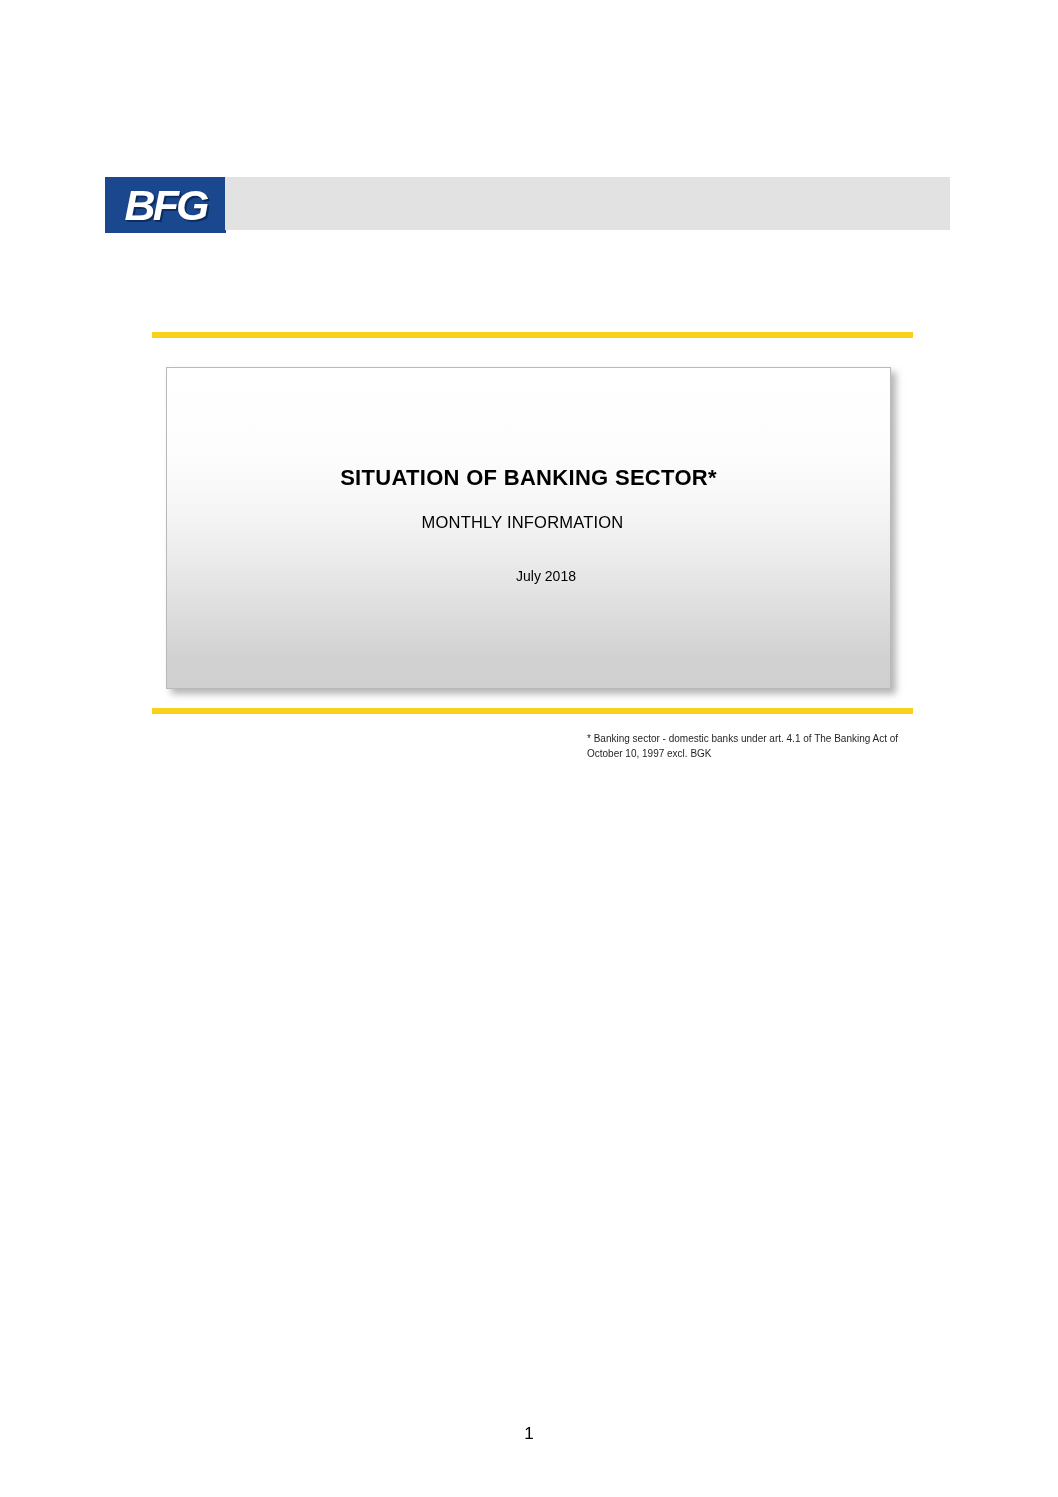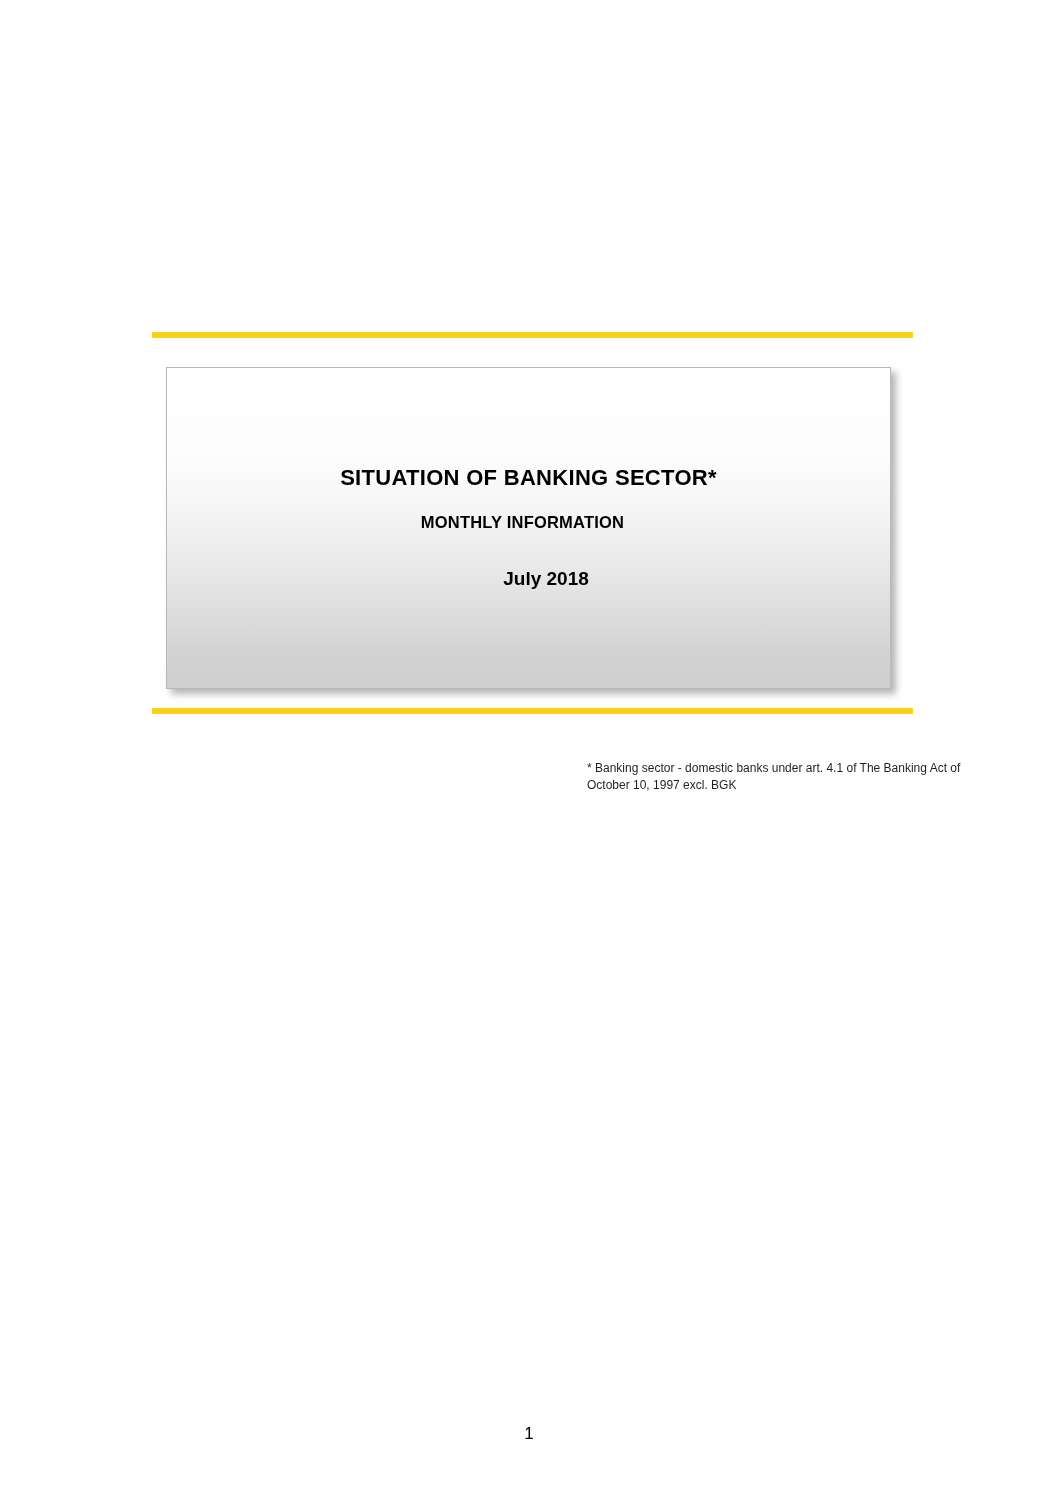--- a/index.html
+++ b/index.html
@@ -113,42 +113,42 @@
     letter-spacing: 0.3px;
     line-height: 1.1;
     color: #000000;
   }
   .title-sub {
     position: absolute;
     left: 0;
     right: 12px;
     top: 145px;
     font-size: 16.5px;
-    font-weight: bold;
+    font-weight: normal;
     letter-spacing: 0.2px;
     color: #000000;
   }
   .title-date {
     position: absolute;
     left: 0;
     right: 0;
     top: 200px;
-    font-size: 19px;
-    font-weight: bold;
+    font-size: 14px;
+    font-weight: normal;
     color: #000000;
     padding-left: 35px;
   }
 
   
   .footnote {
     position: absolute;
     left: 587px;
-    top: 760px;
+    top: 732px;
     width: 360px;
-    font-size: 12px;
+    font-size: 10px;
     line-height: 1.45;
     color: #231f20;
   }
   .footnote div { white-space: nowrap; }
 
   
   .page-number {
     position: absolute;
     left: 0;
     right: 0;
@@ -156,20 +156,26 @@
     text-align: center;
     font-size: 17px;
     color: #000000;
   }
 </style>
 </head>
 <body>
 
 <div class="page">
 
+  <div class="header-band">
+    <div class="logo">
+      <span class="logo-text">BFG</span>
+    </div>
+    <div class="header-bar"></div>
+  </div>
 
   <div class="rule-yellow rule-top"></div>
 
   <div class="title-panel">
     <div class="title-inner">
       <div class="title-main">SITUATION OF BANKING SECTOR*</div>
       <div class="title-sub">MONTHLY INFORMATION</div>
       <div class="title-date">July 2018</div>
     </div>
   </div>

